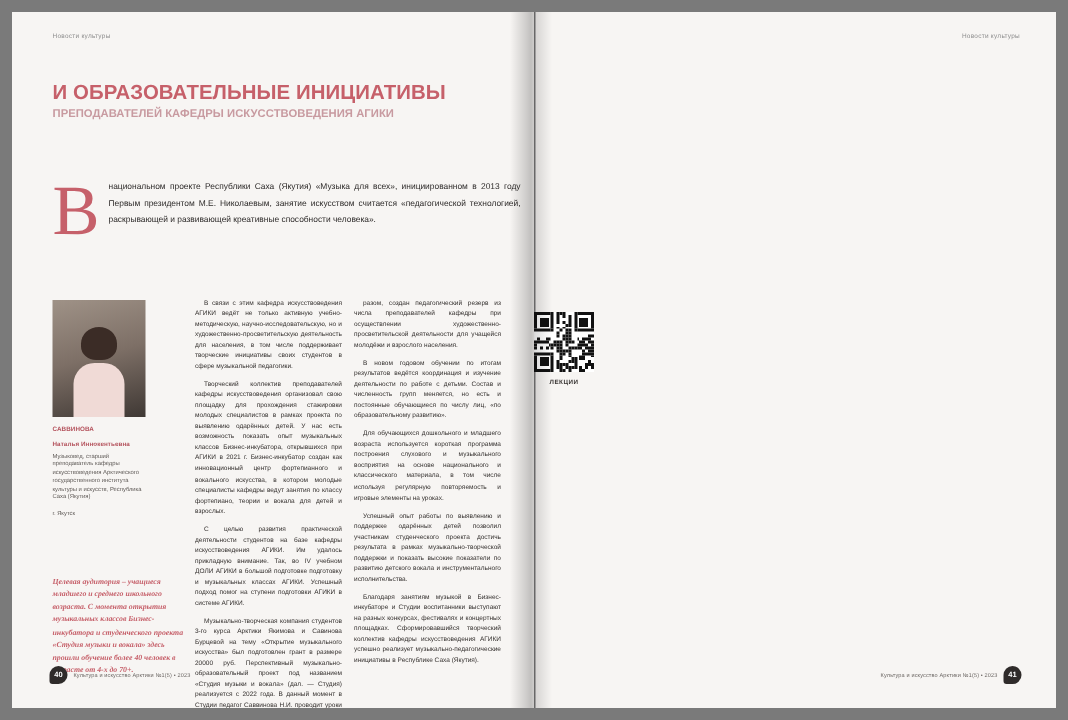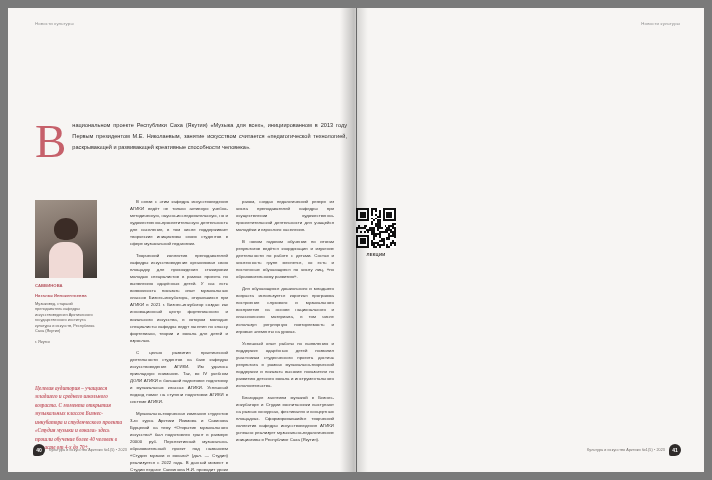--- a/index.html
+++ b/index.html
@@ -158,20 +158,22 @@
 </head>
 <body>
 
 <div id="spread">
 
   <div class="page" id="page-left">
 
     <div class="running-head" id="rh-left">Новости культуры</div>
 
     <div class="masthead">
+      <div class="mh2">И ОБРАЗОВАТЕЛЬНЫЕ ИНИЦИАТИВЫ</div>
+      <div class="mh3">ПРЕПОДАВАТЕЛЕЙ КАФЕДРЫ ИСКУССТВОВЕДЕНИЯ АГИКИ</div>
     </div>
 
     <div class="intro">
       <span class="dropcap">В</span>
       <p>национальном проекте Республики Саха (Якутия) «Музыка для всех», инициированном в 2013 году Первым президентом М.Е. Николаевым, занятие искусством считается «педагогической технологией, раскрывающей и развивающей креативные способности человека».</p>
     </div>
 
     <div class="photo-block">
       <div class="author-photo"></div>
       <div class="cap-name">САВВИНОВА</div>

